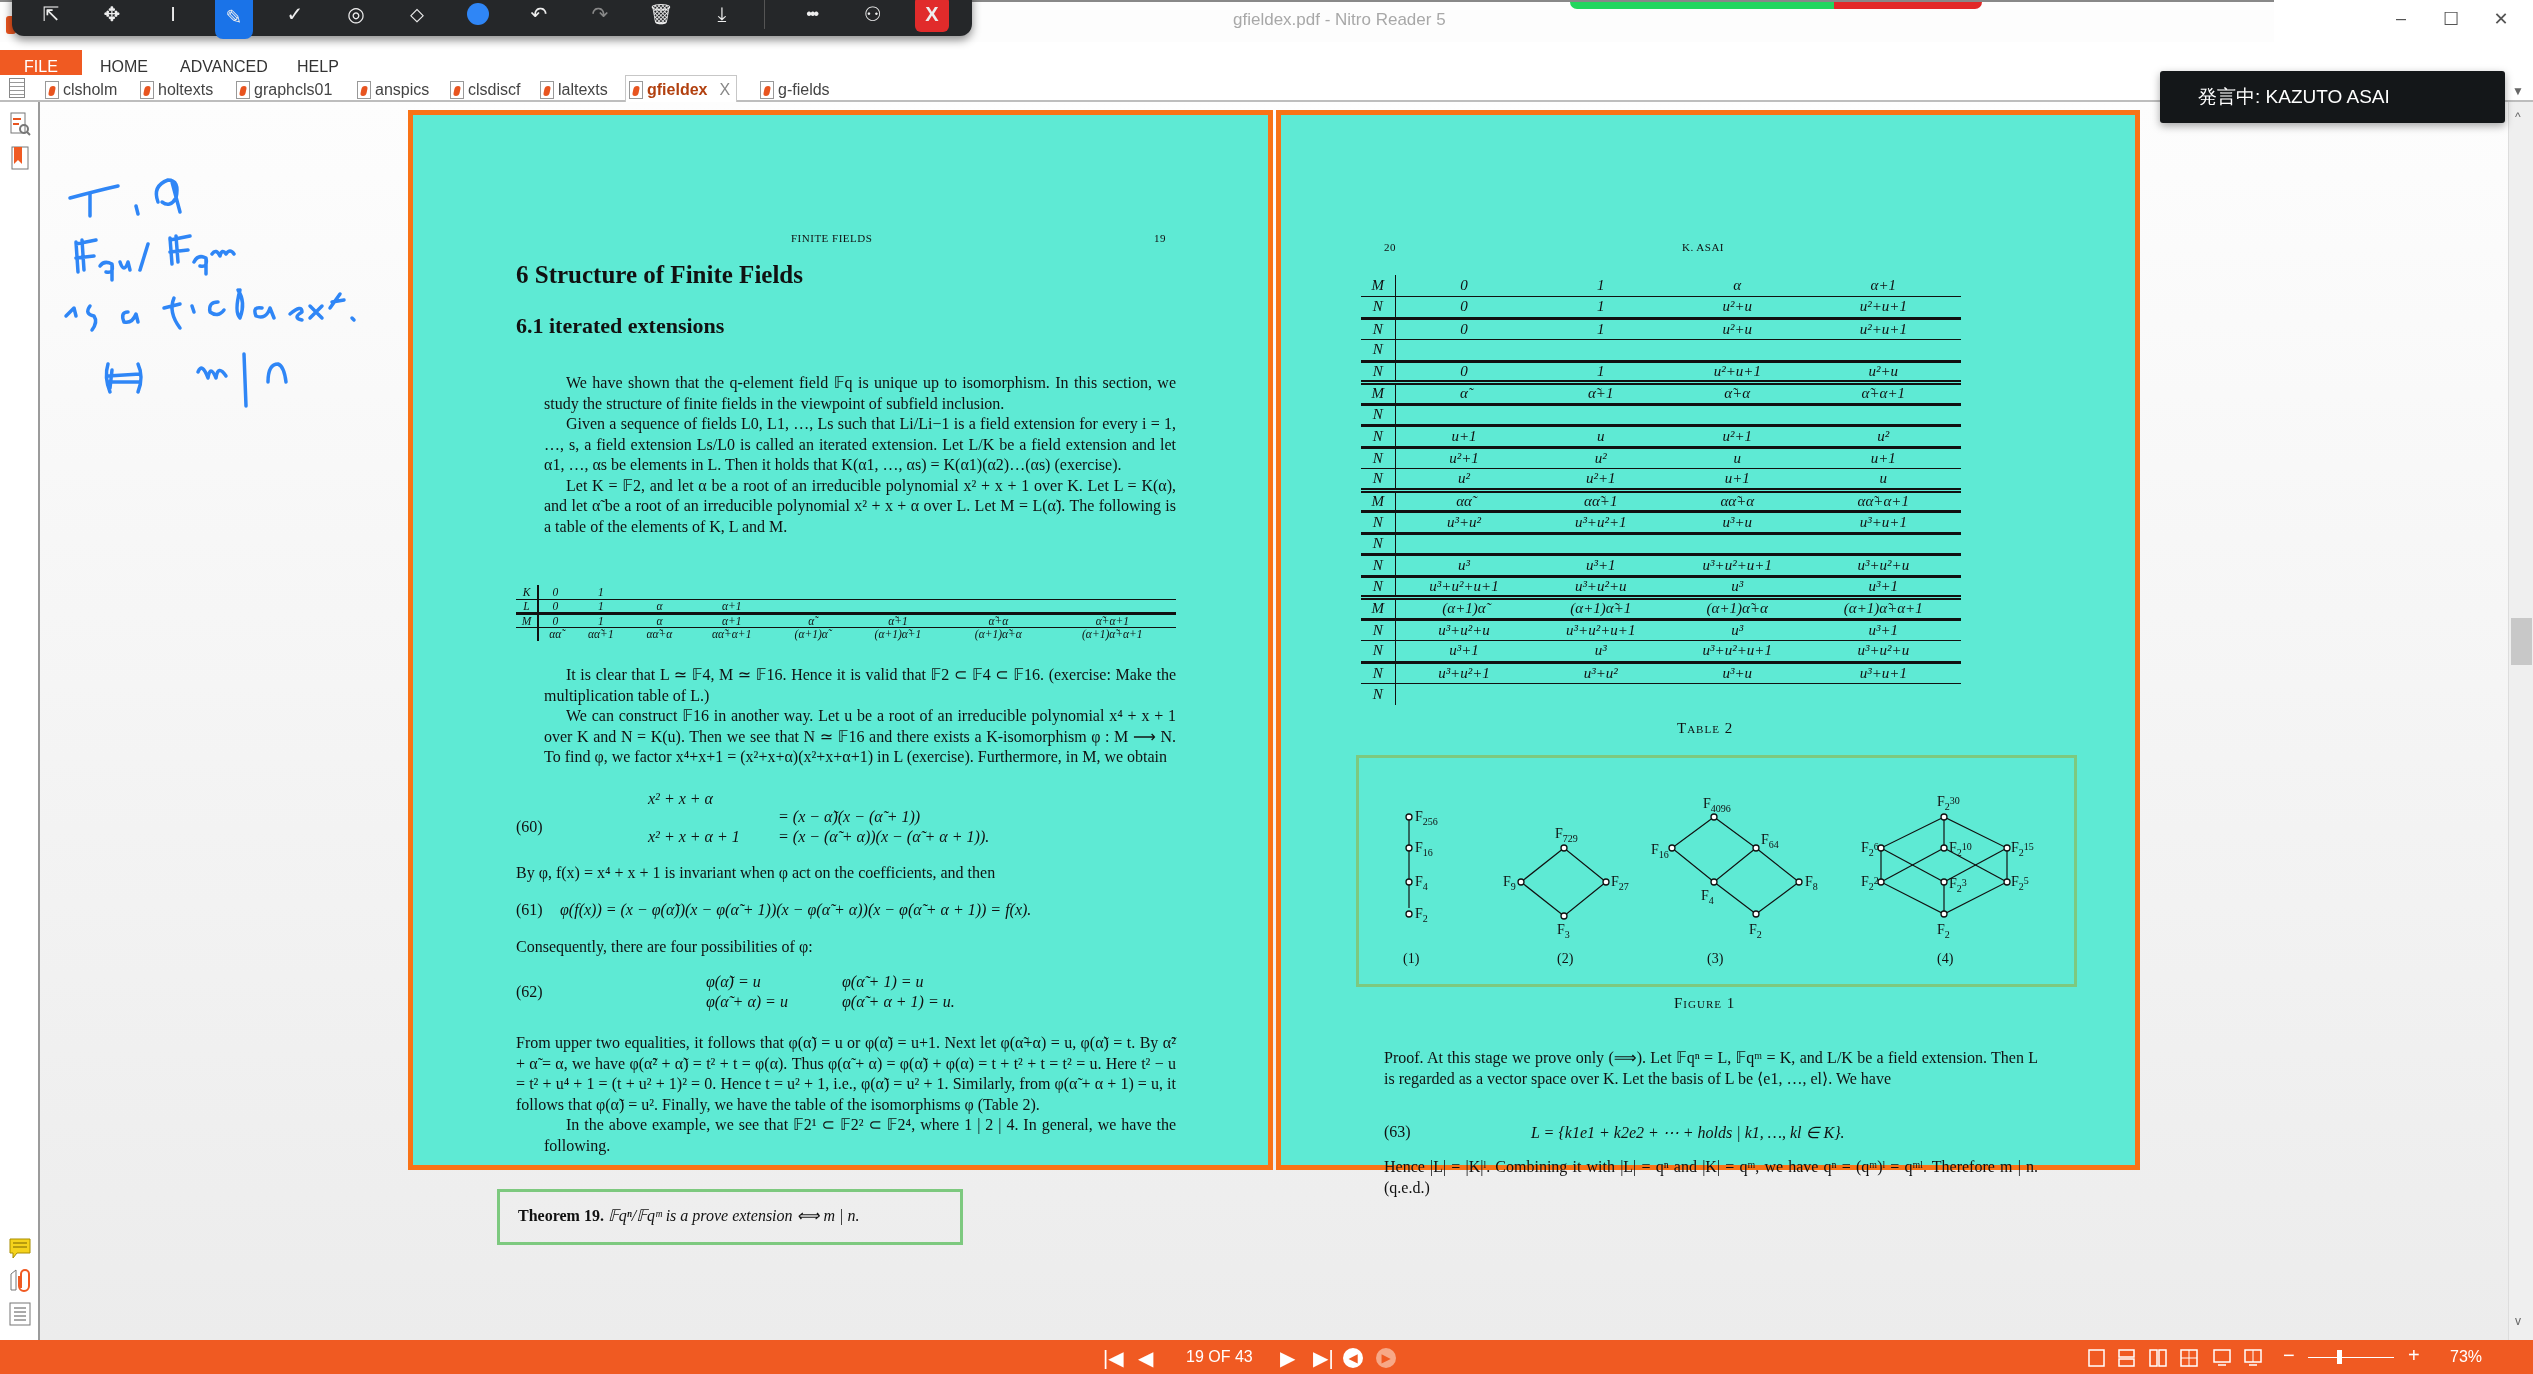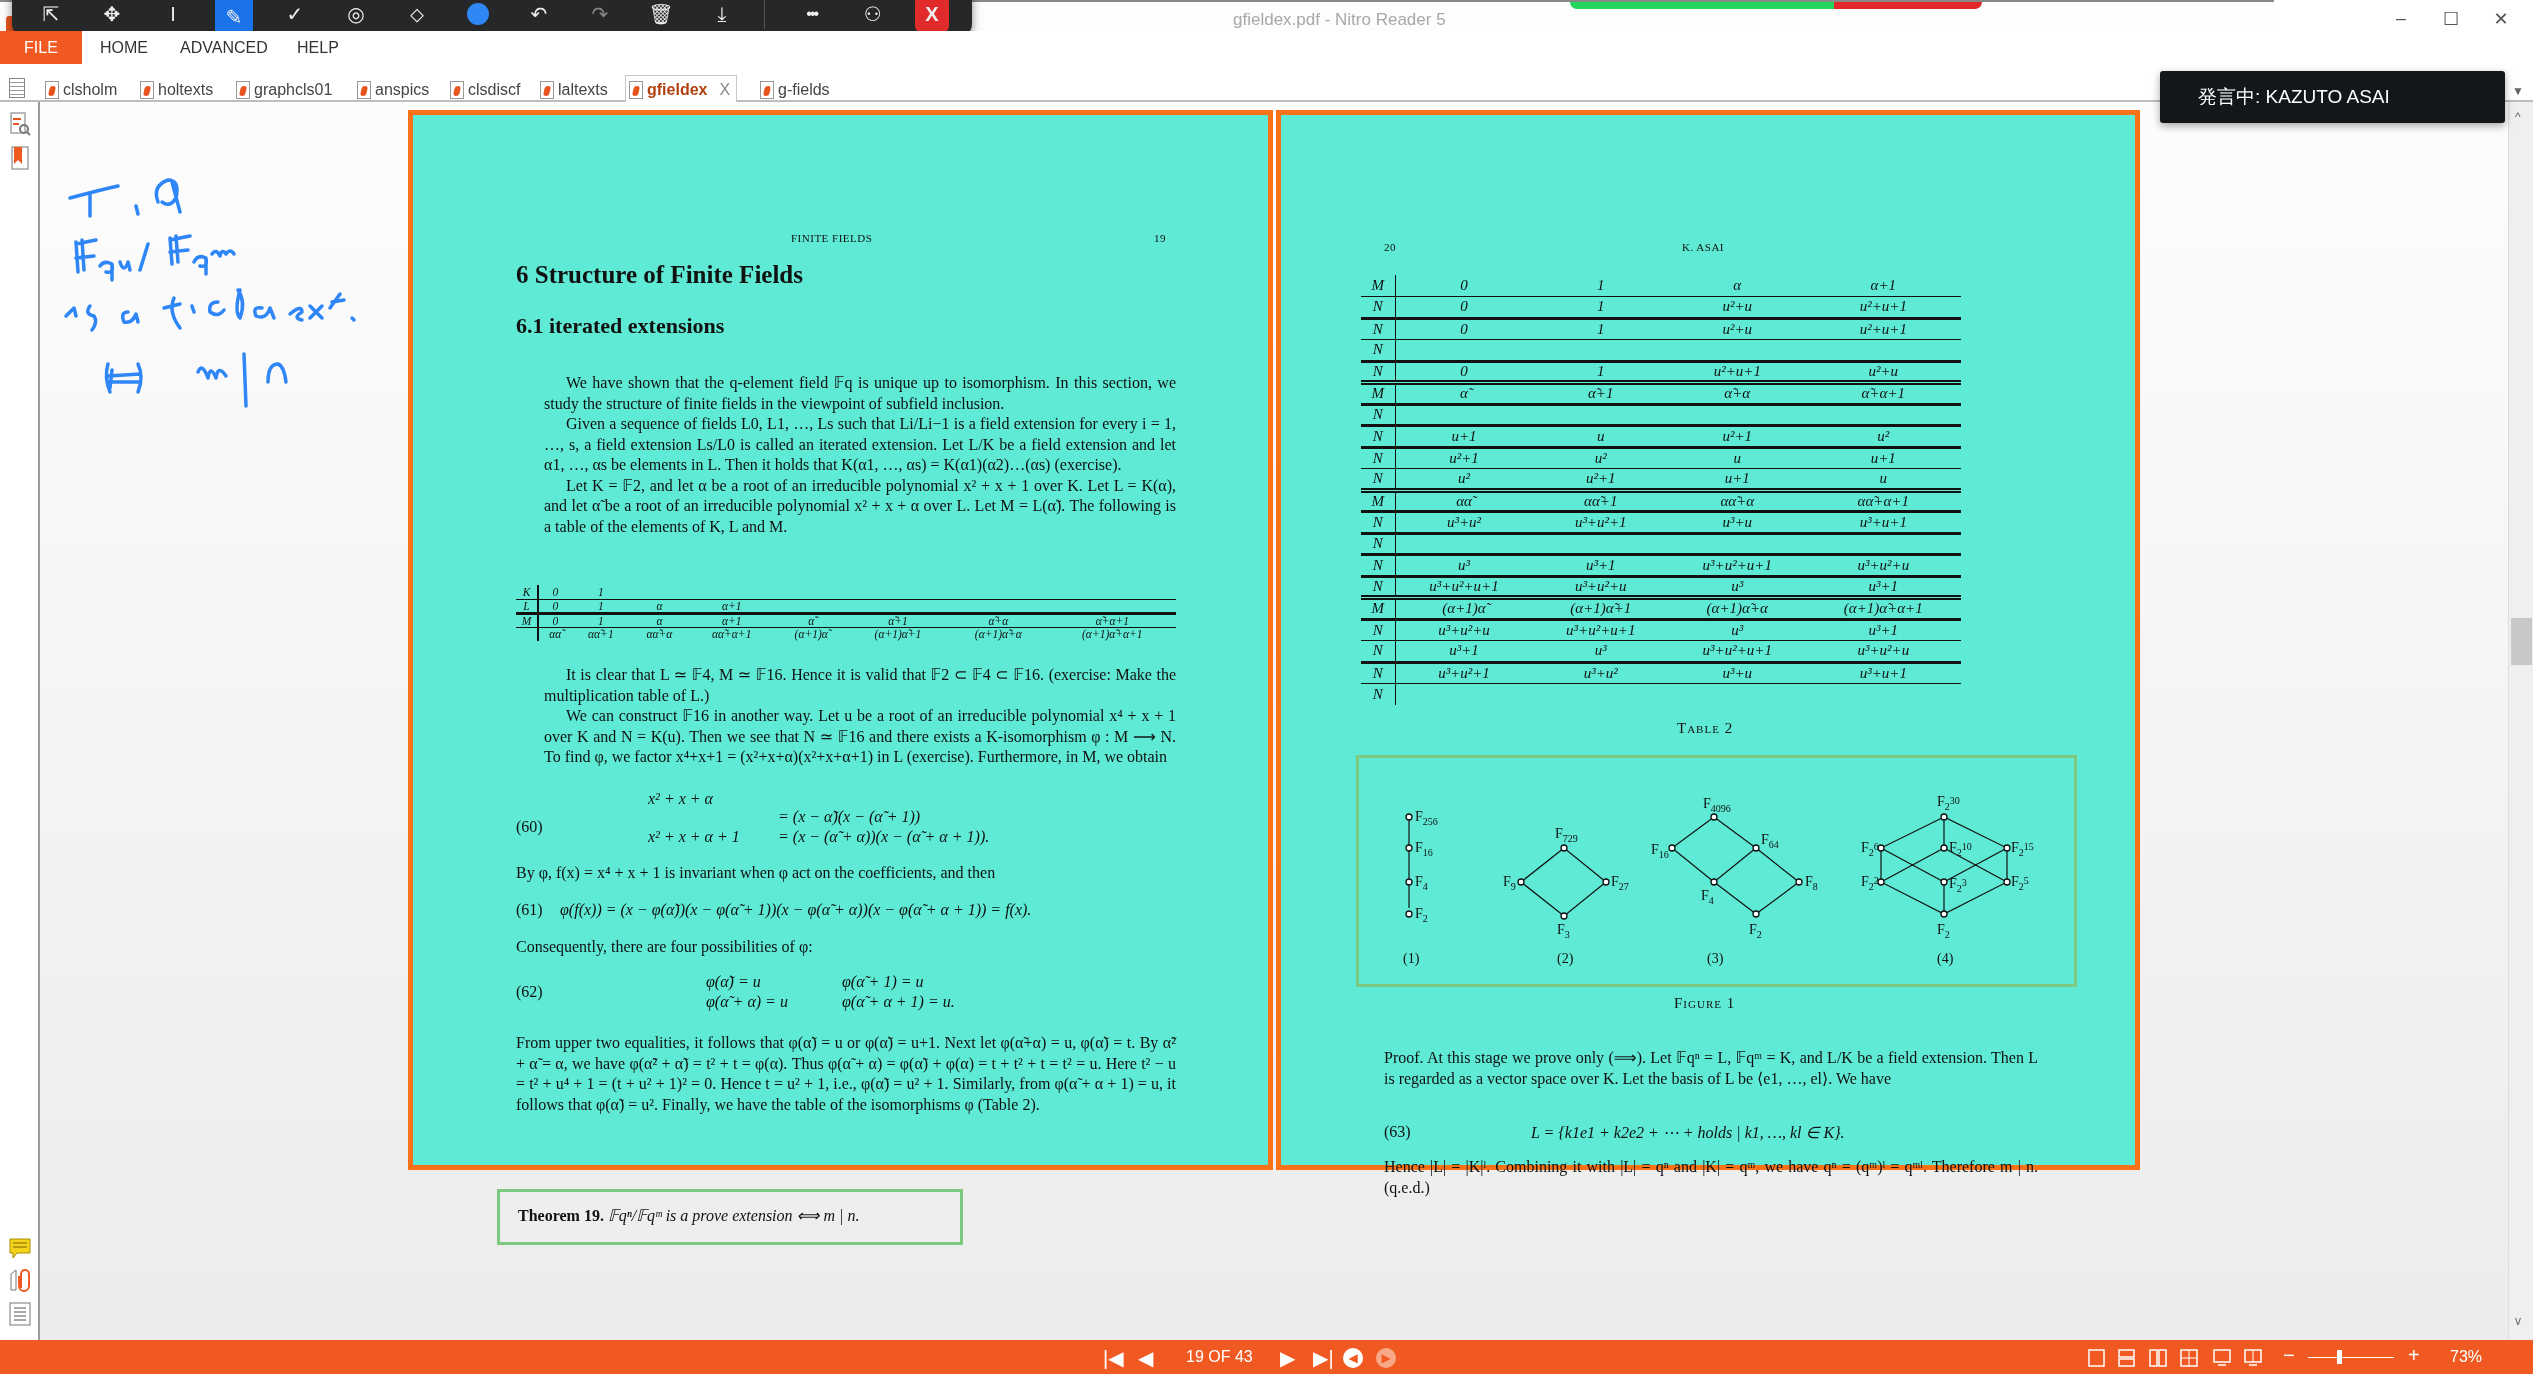--- a/index.html
+++ b/index.html
@@ -14,21 +14,21 @@
   #rec-bar .g { width: 264px; background: #22d65e; }
   #rec-bar .r { flex: 1; background: #e22828; }
   
   #pentb { position: absolute; left: 12px; top: -8px; width: 960px; height: 44px; background: #252729; border-radius: 0 0 12px 12px; box-shadow: 0 4px 10px rgba(0,0,0,.45); display: flex; align-items: center; padding-left: 20px; }
   .ptool { width: 40px; height: 34px; margin-right: 23px; display: flex; align-items: center; justify-content: center; color: #eee; font-size: 20px; border-radius: 6px; }
   .ptool.active { background: #1a73e8; height: 44px; margin-top: 6px; border-radius: 0 0 8px 8px; }
   .ptool.dot span { width: 22px; height: 22px; border-radius: 50%; background: #2f86f6; display: block; }
   .ptool.sep { width: 1px; background: #555; height: 30px; margin-right: 28px; }
   .ptool.close { background: #e12b2b; width: 36px; height: 36px; border-radius: 6px; font-weight: bold; }
   
-  #menubar { position: absolute; left: 0; top: 31px; width: 2327px; height: 33px; background: #fff; }
+  #menubar { position: absolute; left: 0; top: 50px; width: 2327px; height: 33px; background: #fff; }
   .menu-item { position: absolute; top: 0; height: 33px; line-height: 33px; font-size: 16px; color: #333; }
   #menu-file { left: 0; width: 82px; background: #f05a22; color: #fff; text-align: center; }
   
   #tabrow { position: absolute; left: 0; top: 75px; width: 2533px; height: 27px; background: #fff; border-bottom: 2px solid #bdbdbd; }
   .doctab { position: absolute; top: 2px; height: 25px; font-size: 16px; color: #444; display: flex; align-items: center; gap: 4px; }
   .doctab.active { background: #fff; border: 1px solid #c7c7c7; border-bottom: none; color: #b2400f; font-weight: bold; padding: 0 6px 0 3px; top: 0; height: 28px; }
   .pdficon { width: 14px; height: 18px; border: 1px solid #999; background: #fff; position: relative; }
   .pdficon::after { content: ""; position: absolute; left: 3px; top: 4px; width: 6px; height: 10px; background: #e8541f; border-radius: 3px; transform: skew(-12deg); }
   .tabclose { color: #888; font-weight: normal; margin-left: 8px; }
   
@@ -303,20 +303,21 @@
   <div class="ptext" style="left:103px;top:822px;width:660px">Consequently, there are four possibilities of φ:</div>
 
   <div class="eqno" style="left:103px;top:868px">(62)</div>
   <div class="eq" style="left:293px;top:858px">φ(α̃) = u</div>
   <div class="eq" style="left:429px;top:858px">φ(α̃ + 1) = u</div>
   <div class="eq" style="left:293px;top:878px">φ(α̃ + α) = u</div>
   <div class="eq" style="left:429px;top:878px">φ(α̃ + α + 1) = u.</div>
 
   <div class="ptext" style="left:103px;top:918px;width:660px">
     <div>From upper two equalities, it follows that φ(α̃) = u or φ(α̃) = u+1. Next let φ(α̃+α) = u, φ(α̃) = t. By α̃² + α̃ = α, we have φ(α̃² + α̃) = t² + t = φ(α). Thus φ(α̃ + α) = φ(α̃) + φ(α) = t + t² + t = t² = u. Here t² − u = t² + u⁴ + 1 = (t + u² + 1)² = 0. Hence t = u² + 1, i.e., φ(α̃) = u² + 1. Similarly, from φ(α̃ + α + 1) = u, it follows that φ(α̃) = u². Finally, we have the table of the isomorphisms φ (Table 2).</div>
+    <p>In the above example, we see that 𝔽2¹ ⊂ 𝔽2² ⊂ 𝔽2⁴, where 1 | 2 | 4. In general, we have the following.</p>
   </div>
 
   <div id="theorem">
     <b>Theorem 19.</b>
     <i>𝔽qⁿ/𝔽qᵐ is a prove extension  ⟺  m | n.</i>
   </div>
 </div>
 
 <div id="page20" class="page">
   <div class="runhead" style="left:103px">20</div>

